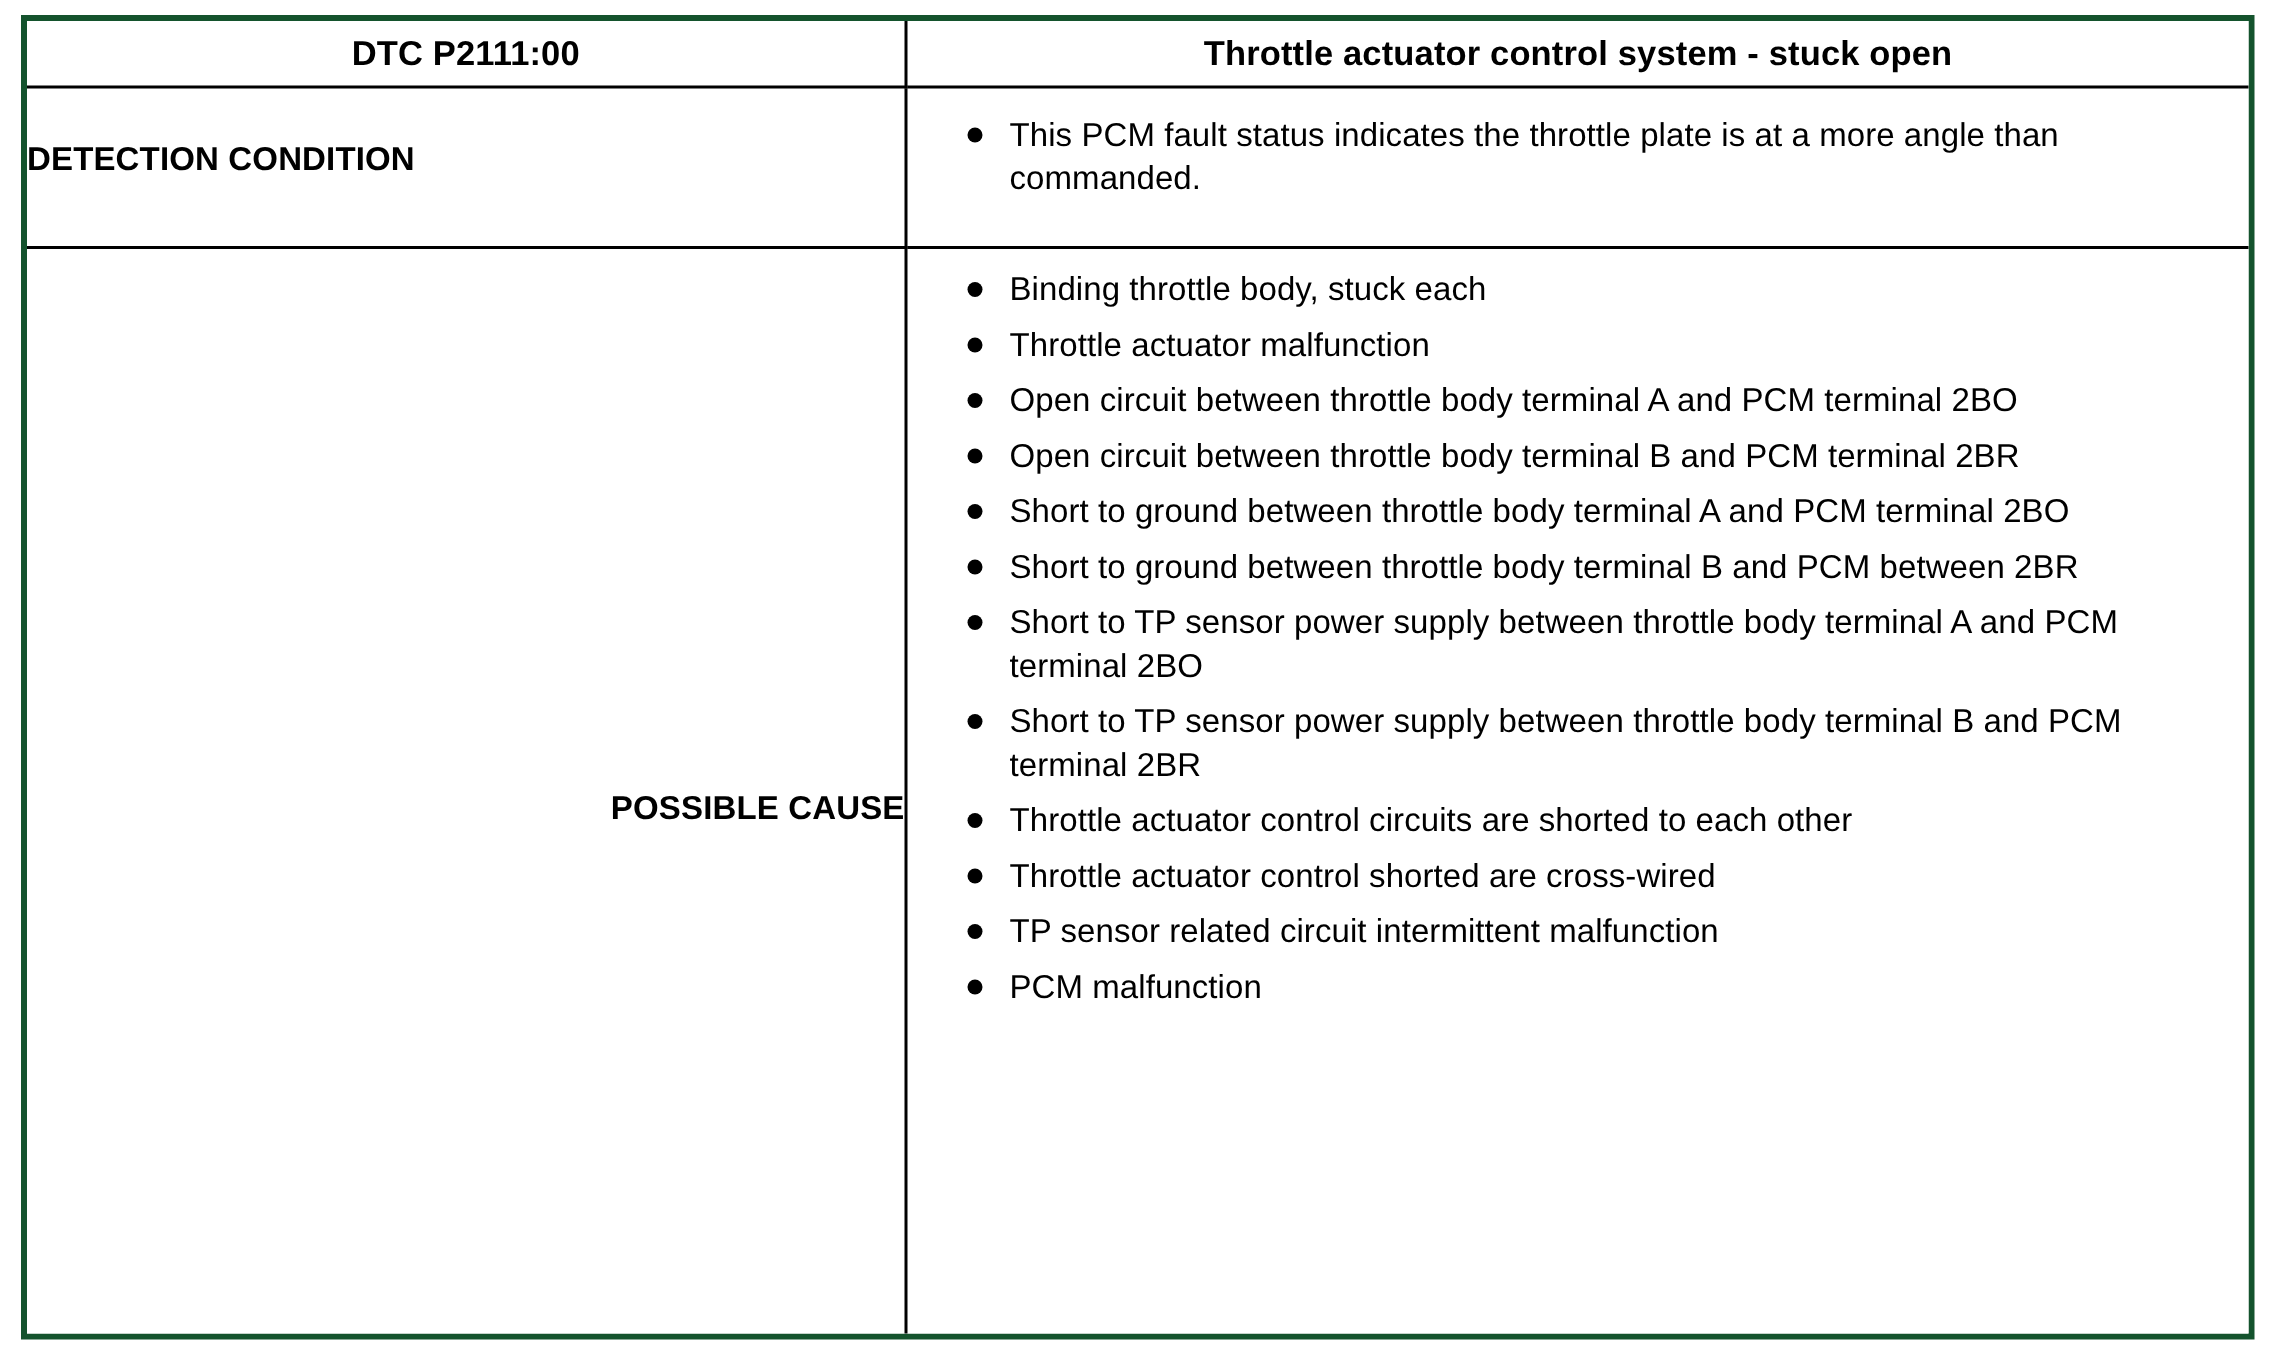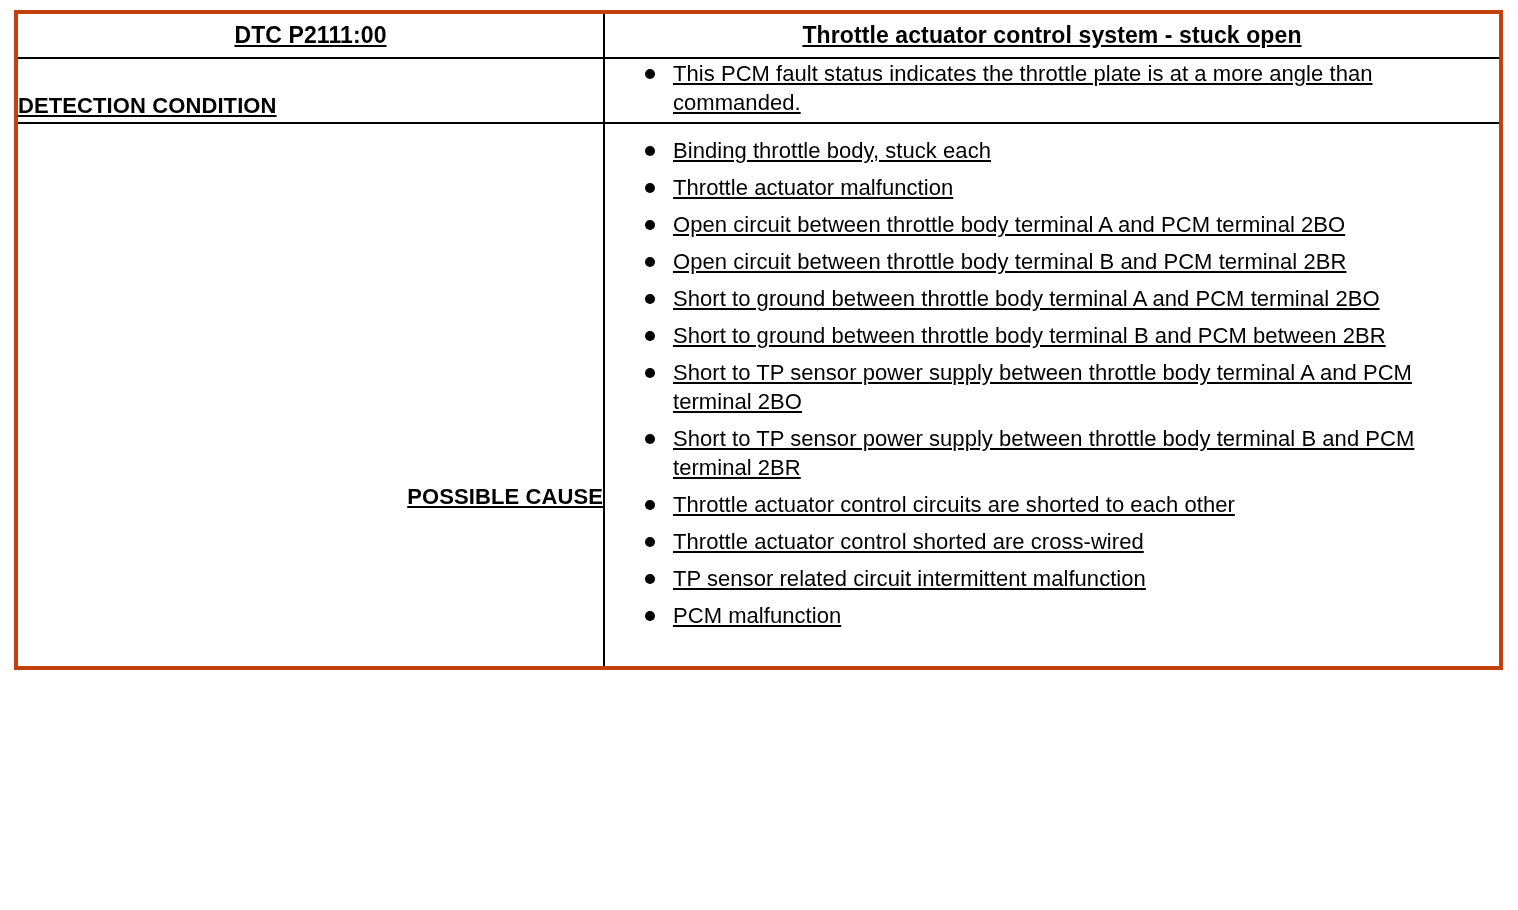--- a/index.html
+++ b/index.html
@@ -21,25 +21,24 @@
     height: 910px;
     background: #ffffff;
   }
 
   
   .dtc-table {
     position: absolute;
     left: 14px;
     top: 10px;
     width: 1489px;
-    height: 660px;
+    height: 883px;
     box-sizing: border-box;
-    border: 4px solid #c2410c;
-    background: #ffffff;
-    text-decoration: underline;
+    border: 4px solid #14532d;
+    background: #ffffff;
   }
 
   .tbl {
     width: 100%;
     height: 100%;
     border-collapse: collapse;
     table-layout: fixed;
   }
 
   .tbl td {
@@ -111,20 +110,21 @@
     left: 40px;
     top: 10px;
     width: 10px;
     height: 10px;
     border-radius: 50%;
     background: #000000;
   }
 
   
   .block-detection li {
+    margin-top: 16px;
   }
   
   .block-cause li {
     margin-top: 8px;
   }
   .block-cause li:first-child {
     margin-top: 12px;
   }
   .block-cause li:last-child {
     margin-bottom: 8px;

